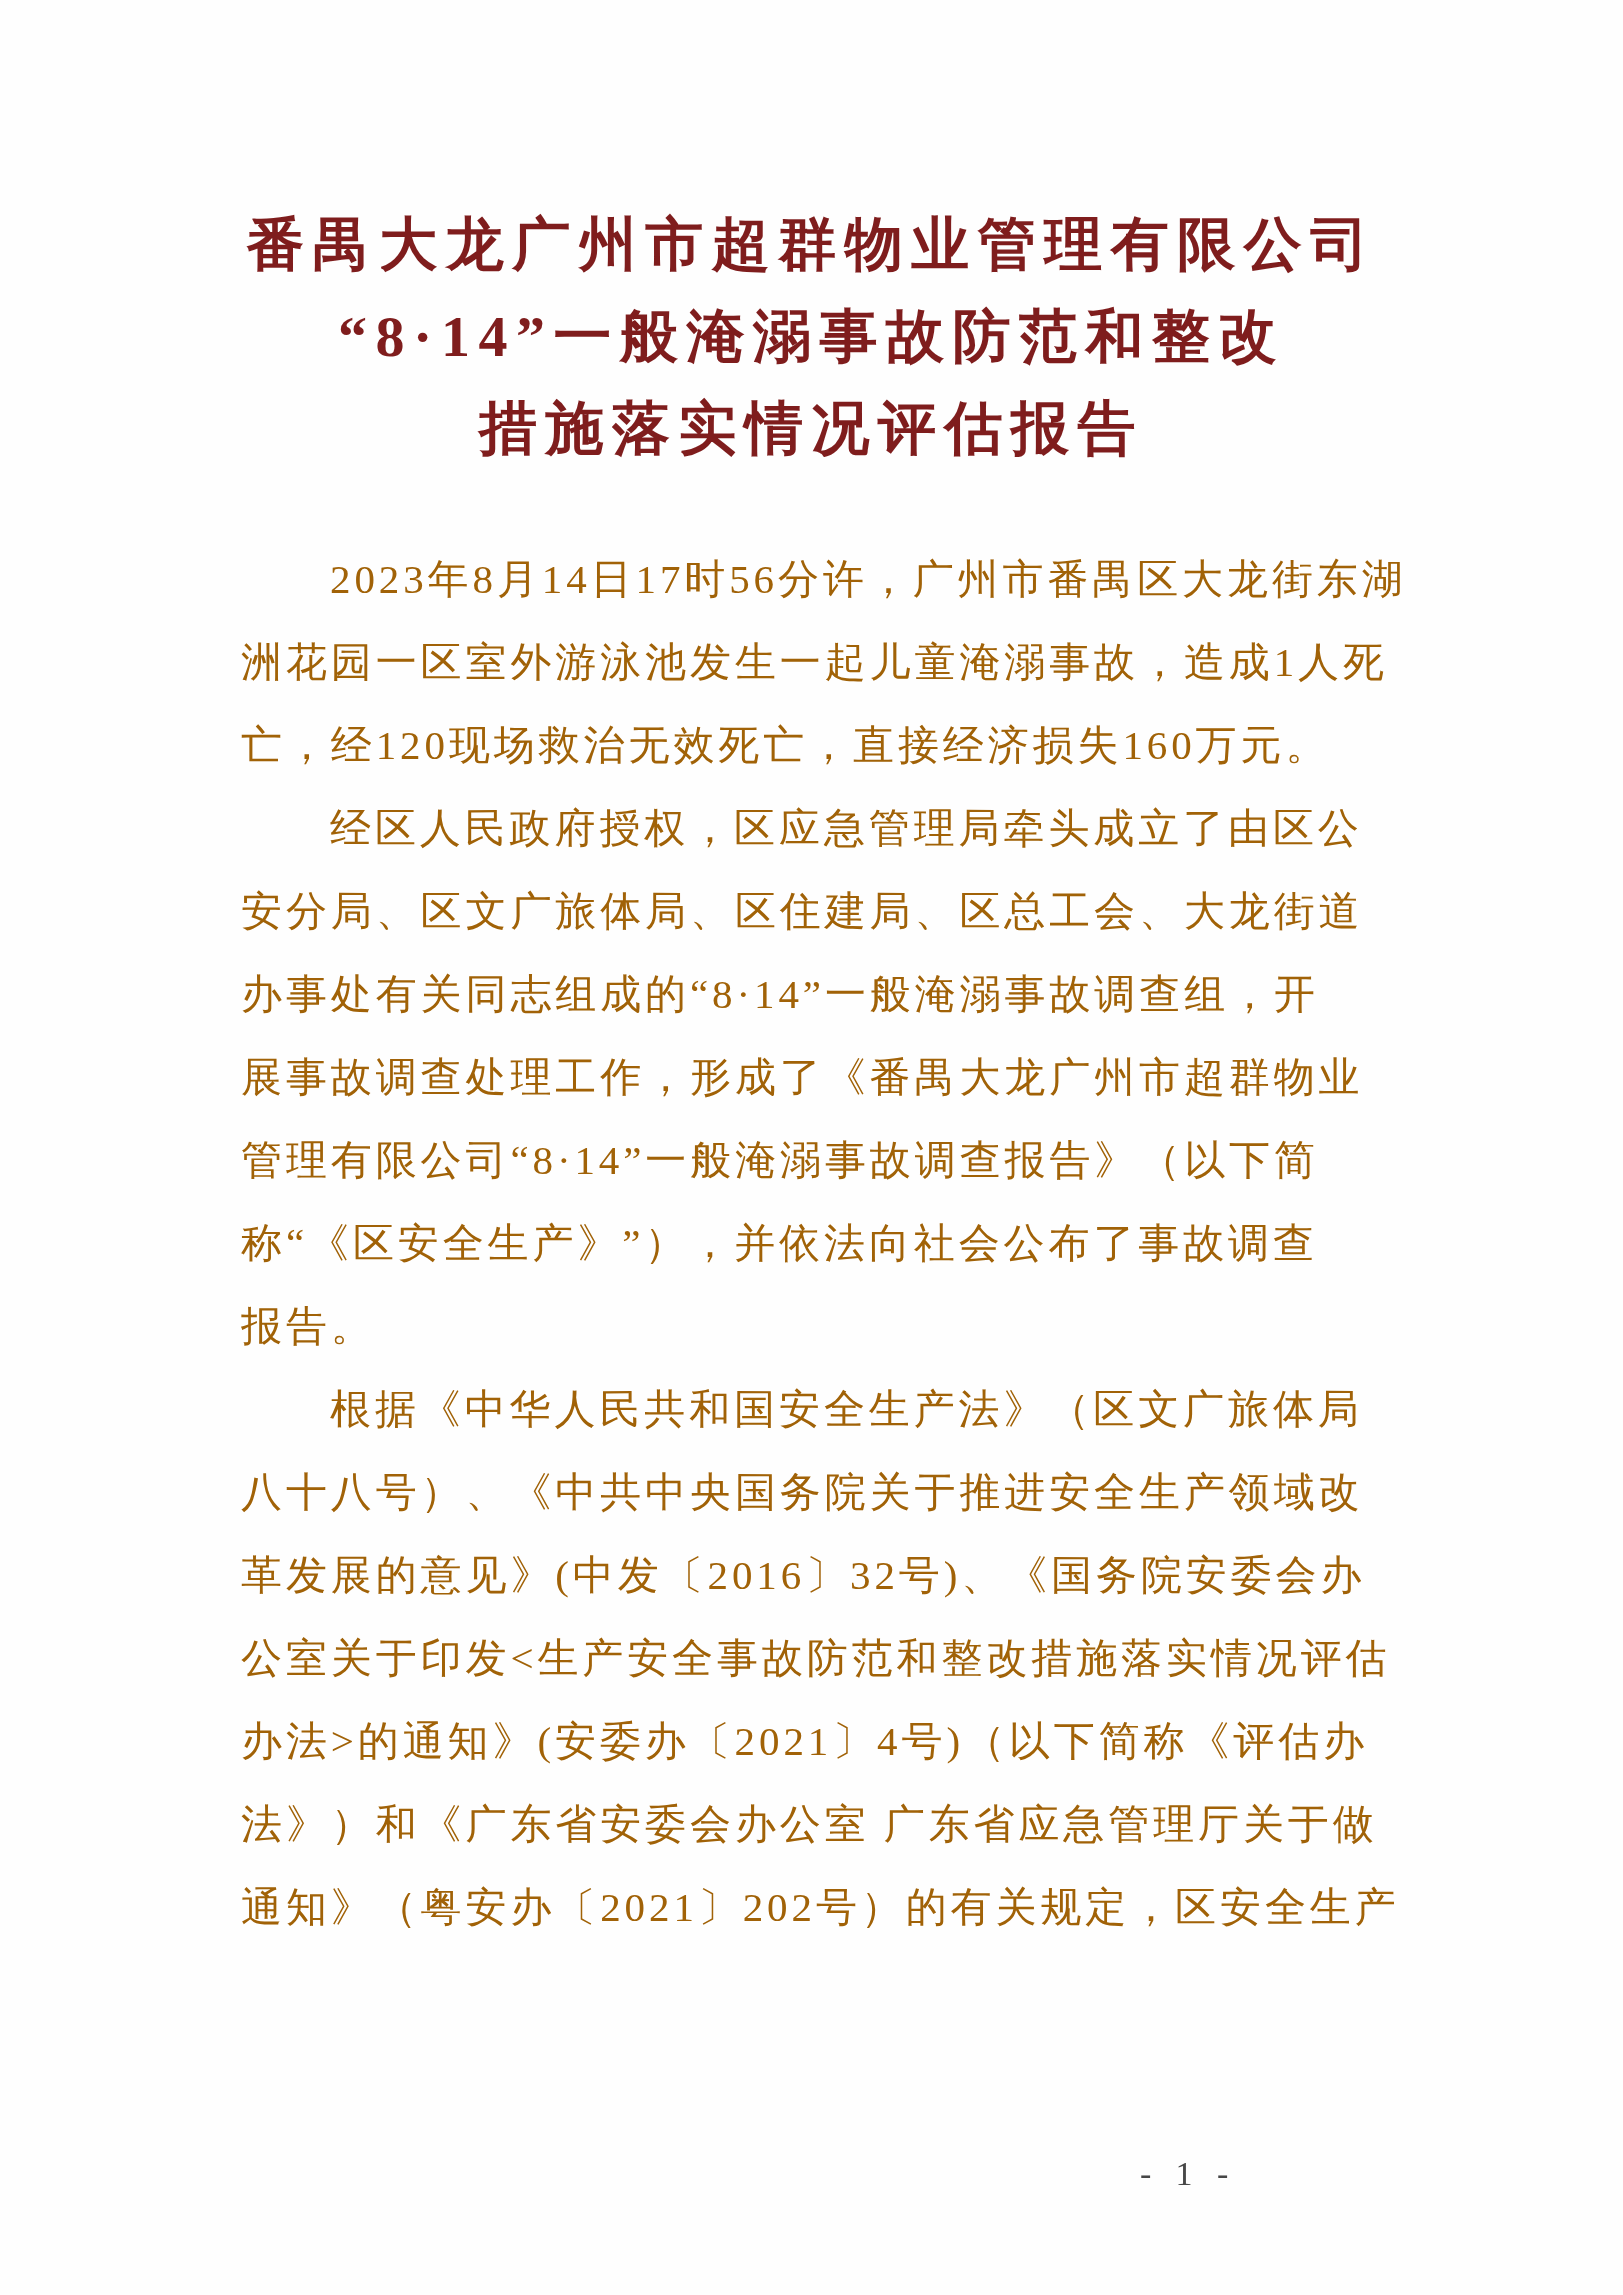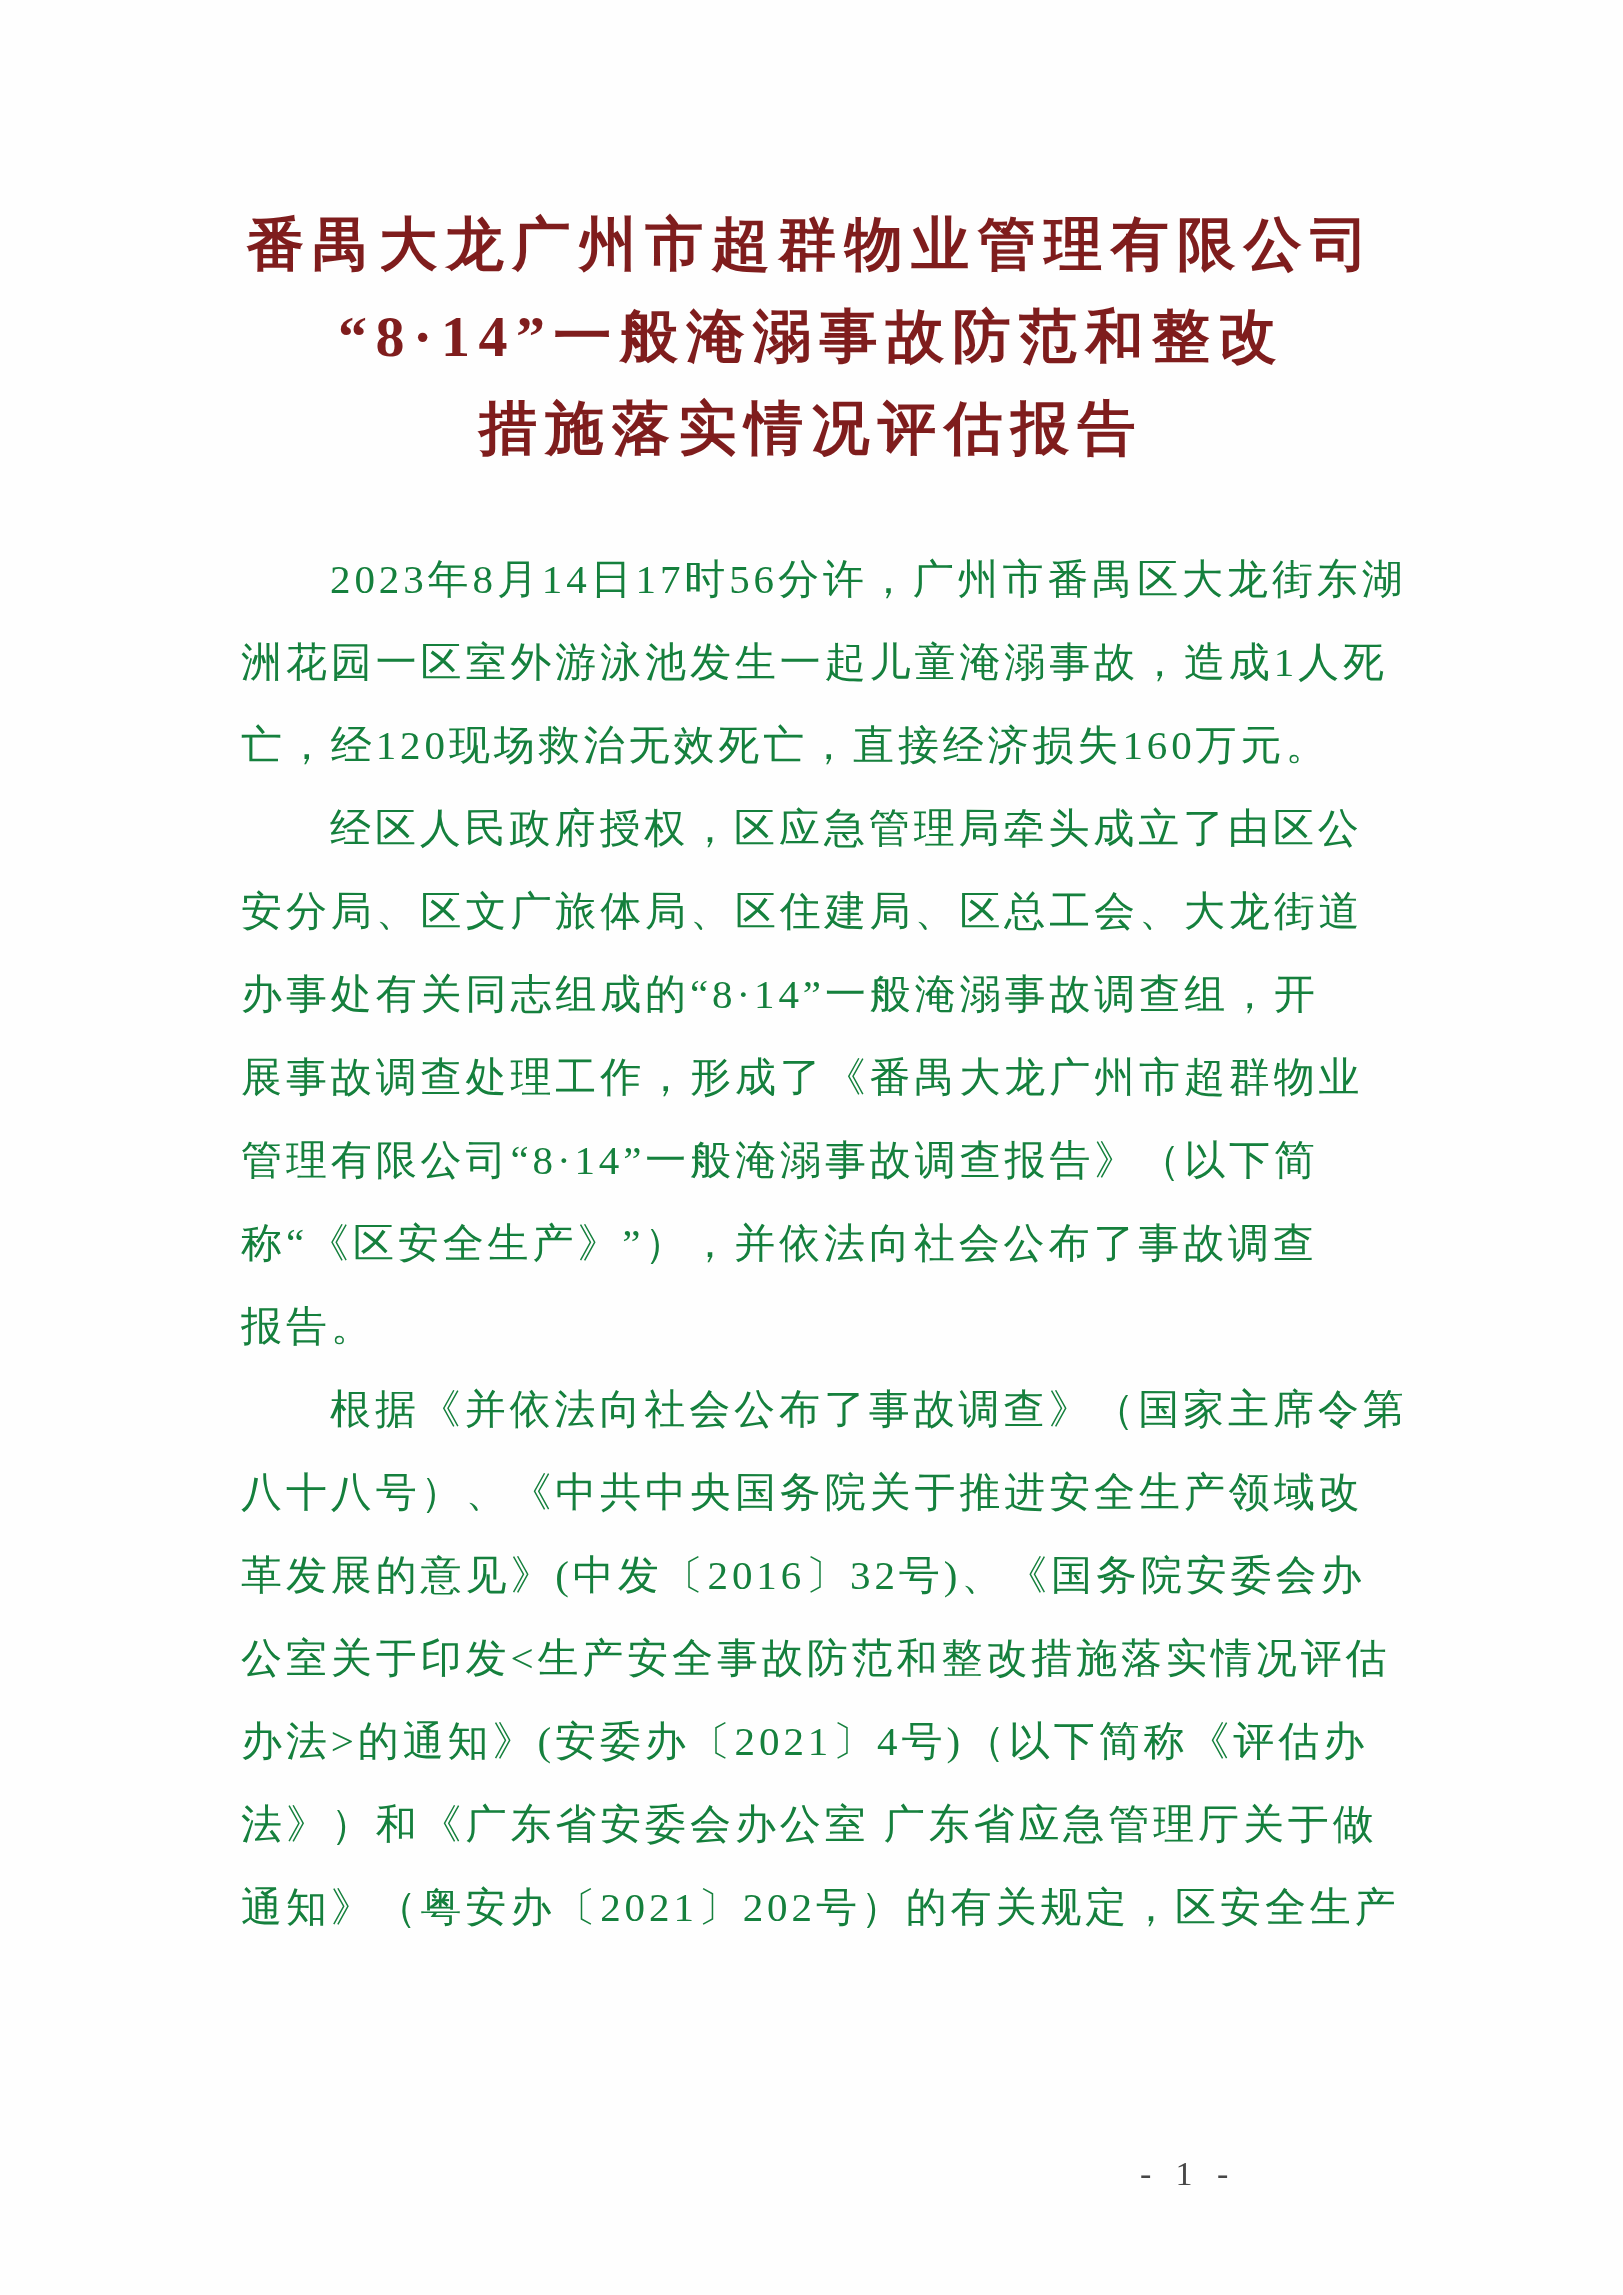--- a/index.html
+++ b/index.html
@@ -29,21 +29,21 @@
     letter-spacing: 8.5px;
   }
   .title-line {
     white-space: nowrap;
   }
   .body-block {
     position: absolute;
     top: 538px;
     left: 241px;
     width: 1142px;
-    color: #15803d;
+    color: #a16207;
     font-size: 41px;
     line-height: 83px;
     letter-spacing: 3.9px;
   }
   .body-line {
     height: 83px;
     white-space: nowrap;
   }
   .indent {
     padding-left: 89px;
@@ -77,21 +77,21 @@
     <div class="body-line">亡，经120现场救治无效死亡，直接经济损失160万元。</div>
 
     <div class="body-line indent">经区人民政府授权，区应急管理局牵头成立了由区公</div>
     <div class="body-line">安分局、区文广旅体局、区住建局、区总工会、大龙街道</div>
     <div class="body-line">办事处有关同志组成的“8·14”一般淹溺事故调查组，开</div>
     <div class="body-line">展事故调查处理工作，形成了《番禺大龙广州市超群物业</div>
     <div class="body-line">管理有限公司“8·14”一般淹溺事故调查报告》（以下简</div>
     <div class="body-line">称“《区安全生产》”），并依法向社会公布了事故调查</div>
     <div class="body-line">报告。</div>
 
-    <div class="body-line indent">根据《并依法向社会公布了事故调查》（国家主席令第</div>
+    <div class="body-line indent">根据《中华人民共和国安全生产法》（区文广旅体局</div>
     <div class="body-line">八十八号）、《中共中央国务院关于推进安全生产领域改</div>
     <div class="body-line">革发展的意见》(中发〔2016〕32号)、《国务院安委会办</div>
     <div class="body-line">公室关于印发&lt;生产安全事故防范和整改措施落实情况评估</div>
     <div class="body-line">办法&gt;的通知》(安委办〔2021〕4号)（以下简称《评估办</div>
     <div class="body-line">法》）和《广东省安委会办公室 广东省应急管理厅关于做</div>
     <div class="body-line">通知》（粤安办〔2021〕202号）的有关规定，区安全生产</div>
   </main>
 
   <footer class="footer-block">
     <span>- 1 -</span>

